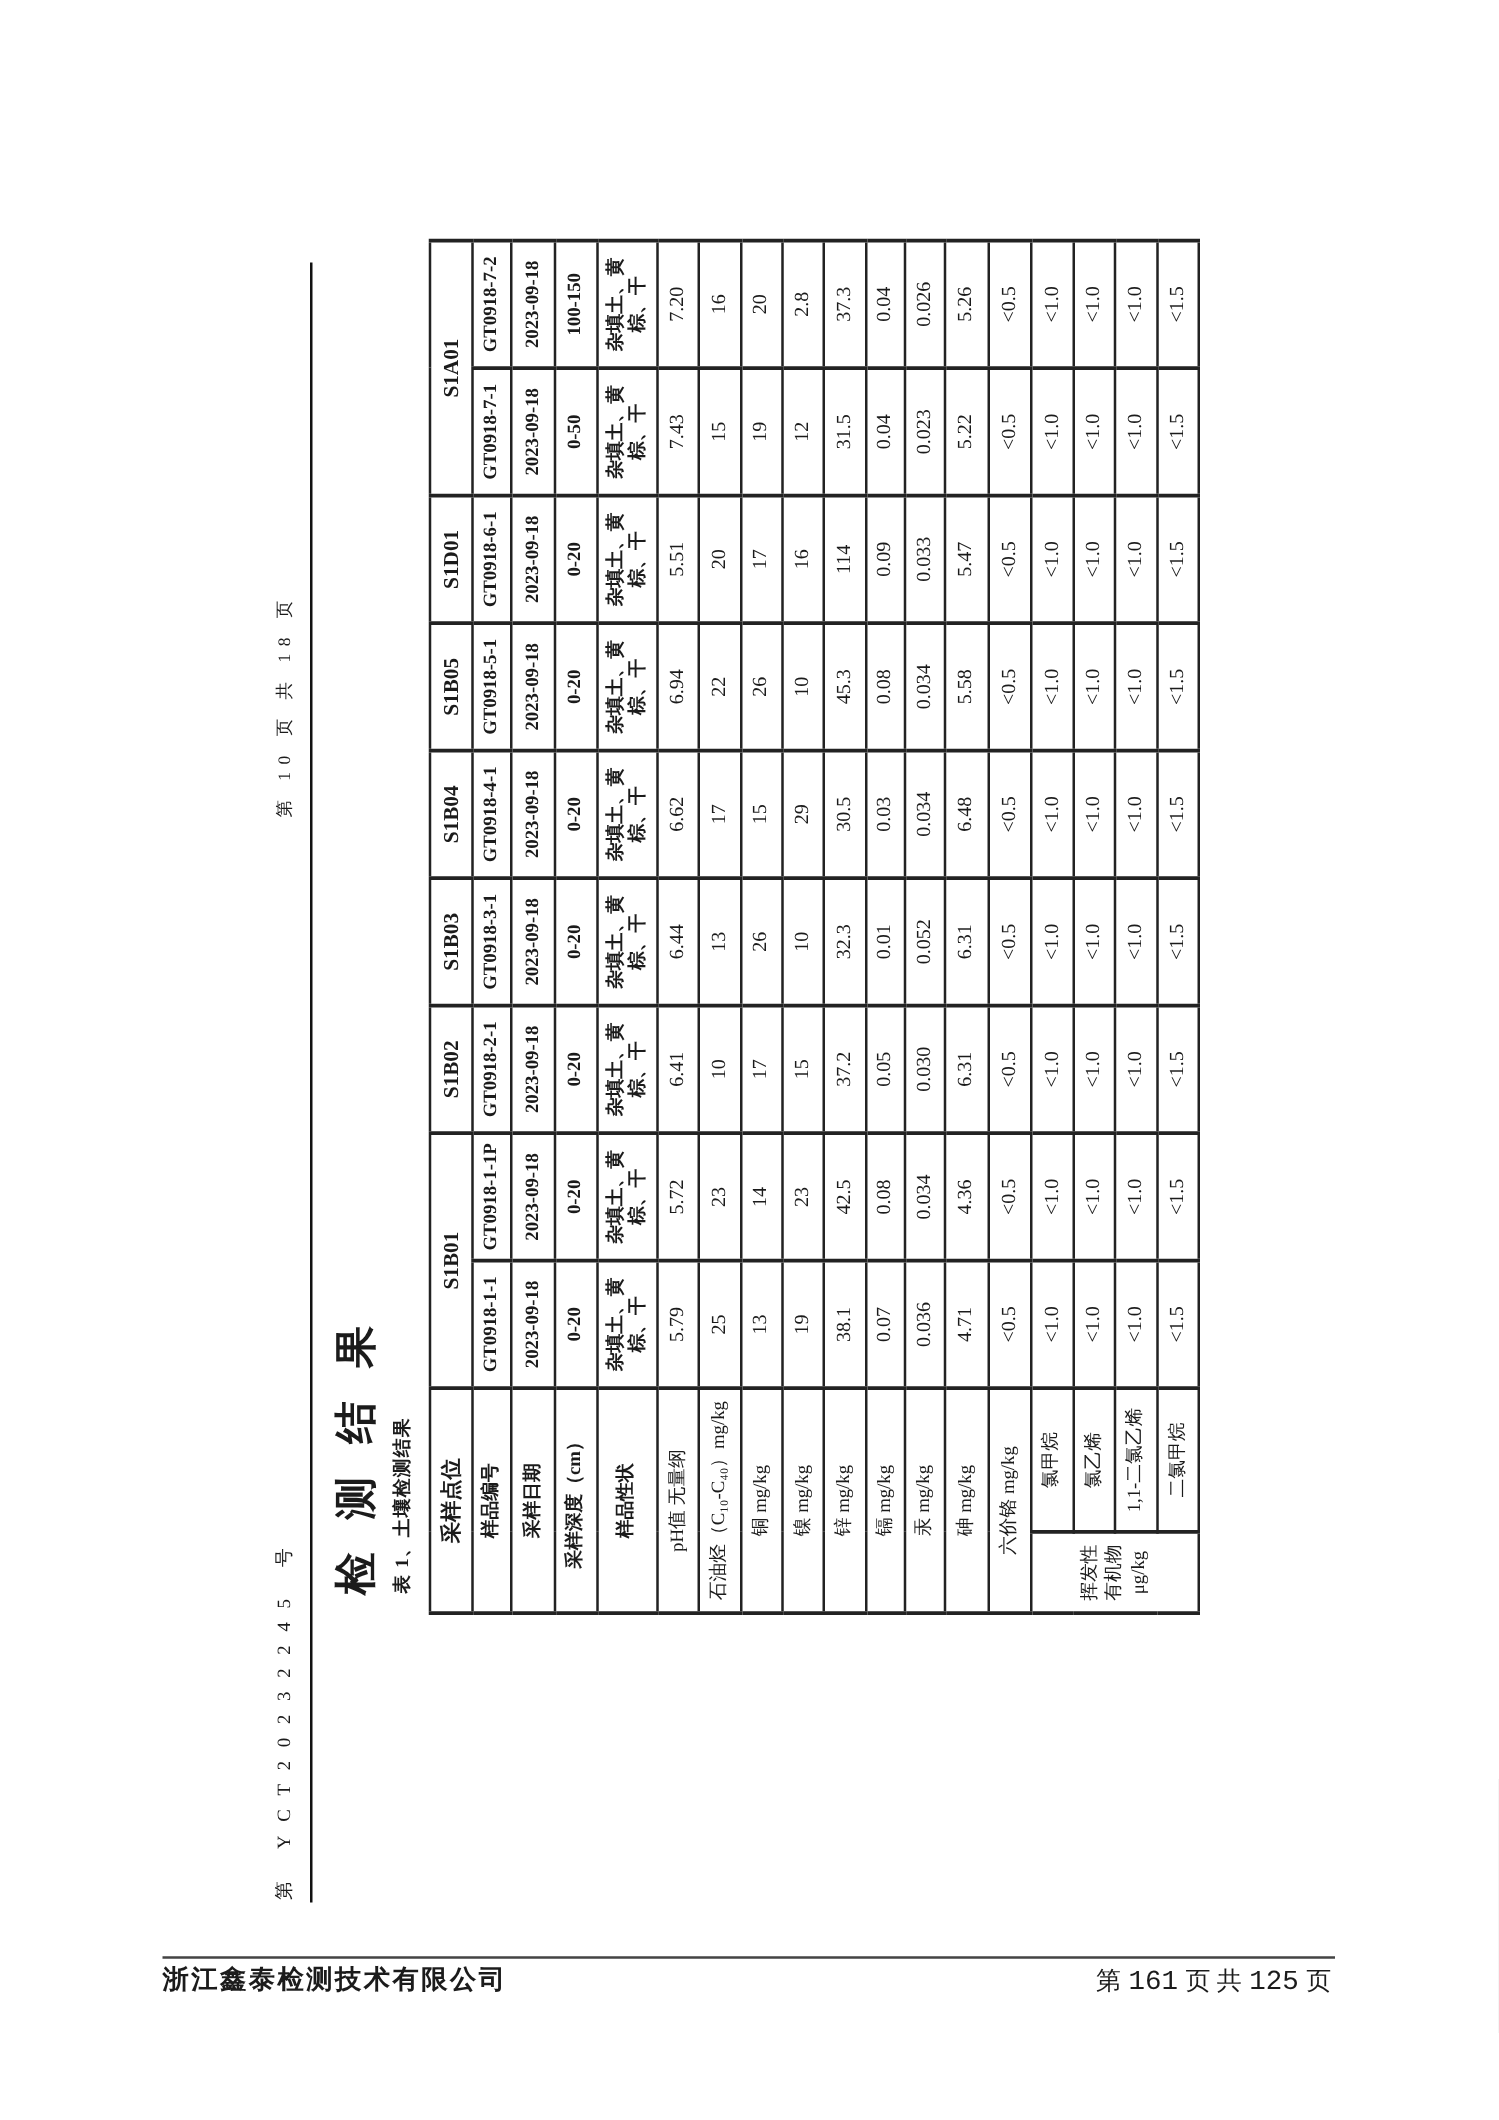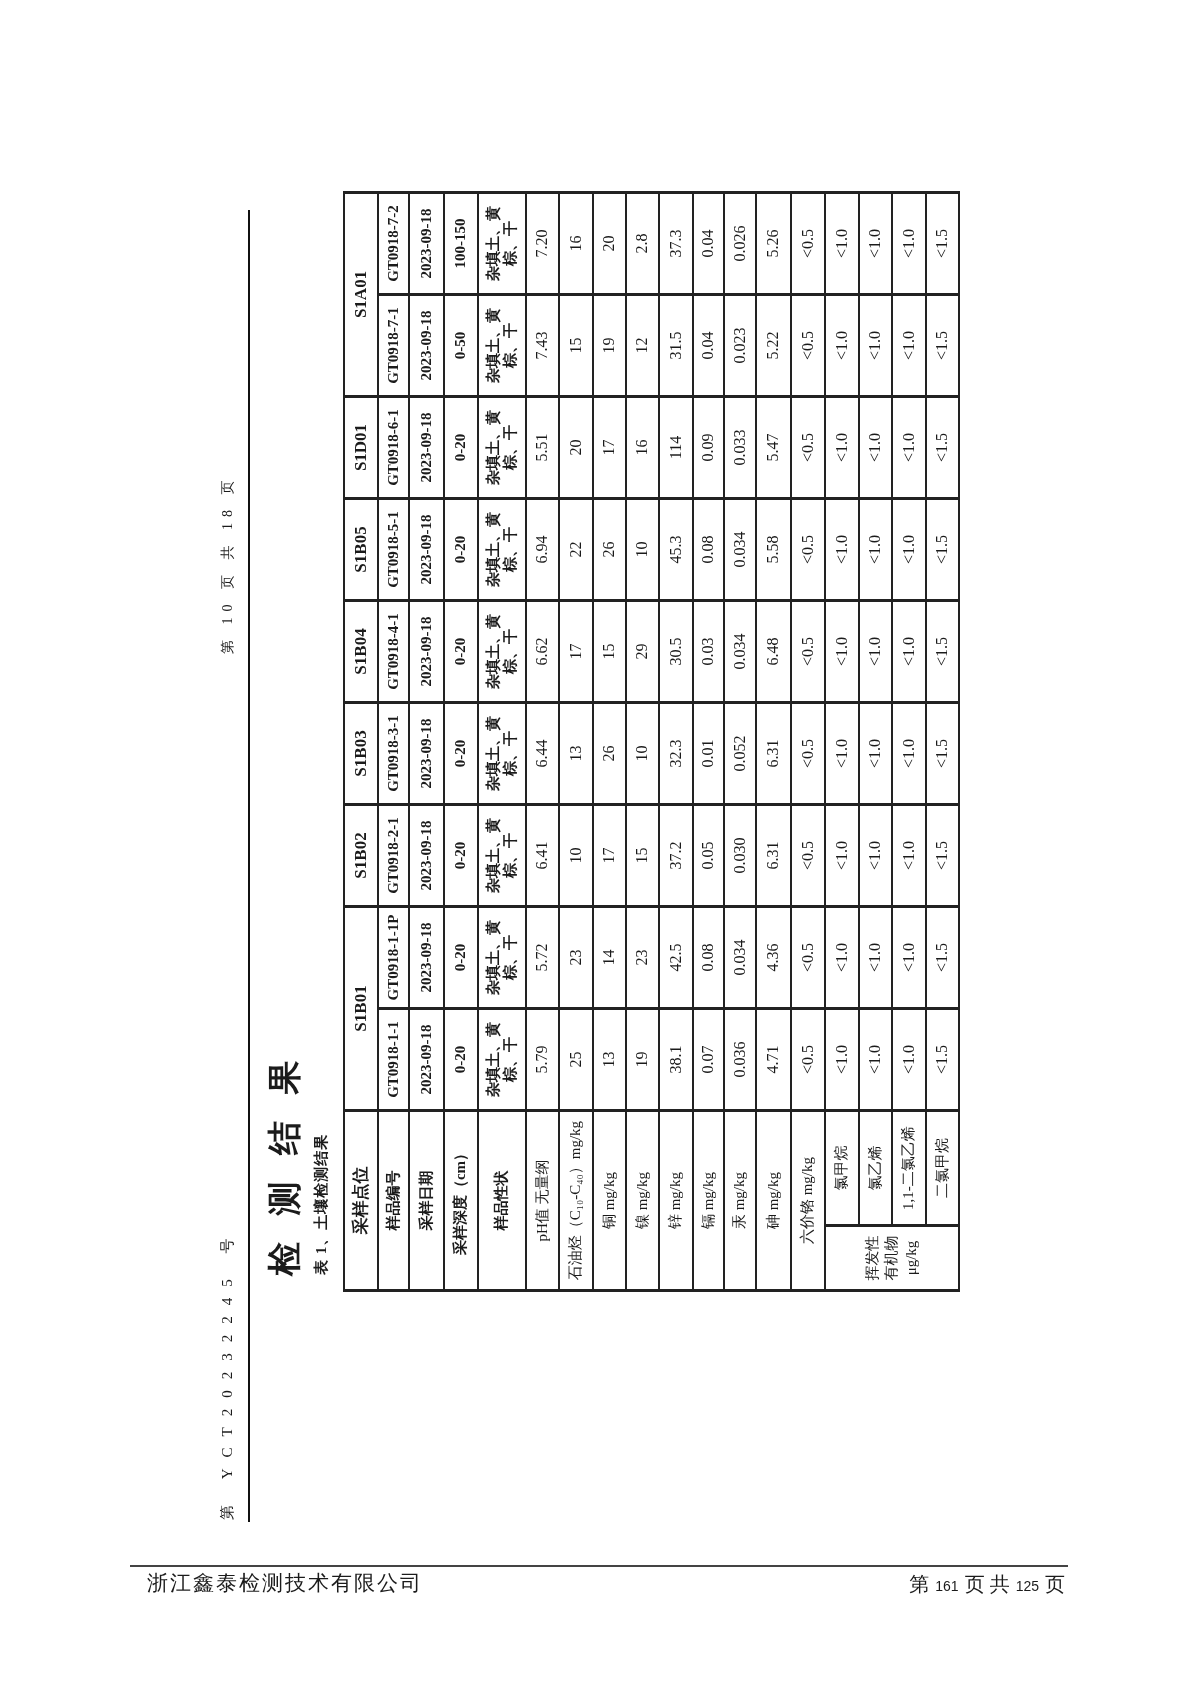--- a/index.html
+++ b/index.html
@@ -41,23 +41,23 @@
     border:2px solid #222;border-left-width:3px;border-right-width:3px;
     text-align:center;vertical-align:middle;padding:0 2px;
     font-size:16px;line-height:1.15;overflow:hidden;
   }
   table.results td.lab{font-size:15px;}
   table.results tr.hdr td{font-weight:bold;font-size:15px;}
   table.results tr.site td{font-size:17px;}
   table.results td.group{font-size:15px;line-height:1.3;}
   
   .foot-rule{position:absolute;left:130px;top:1565px;width:938px;height:2px;background:#444;}
-  .footer-company{position:absolute;left:147px;top:1569px;font-size:21px;letter-spacing:2px;}
+  .footer-company{position:absolute;left:130px;top:1569px;font-size:21px;letter-spacing:2px;font-weight:bold;}
   .footer-page{position:absolute;left:768px;top:1571px;width:300px;text-align:right;font-size:20px;}
-  .footer-page .num{font-family:Liberation Sans, sans-serif;font-size:14px;}
+  .footer-page .num{font-family:Liberation Mono, monospace;font-size:22px;}
   .footer-page span{padding:0 3px;}
 </style>
 </head>
 <body>
 
 <div class="sheet">
 
   <div class="landscape">
     <div class="doc-no">第 YCT20232245 号</div>
     <div class="page-note">第 10 页 共 18 页</div>

